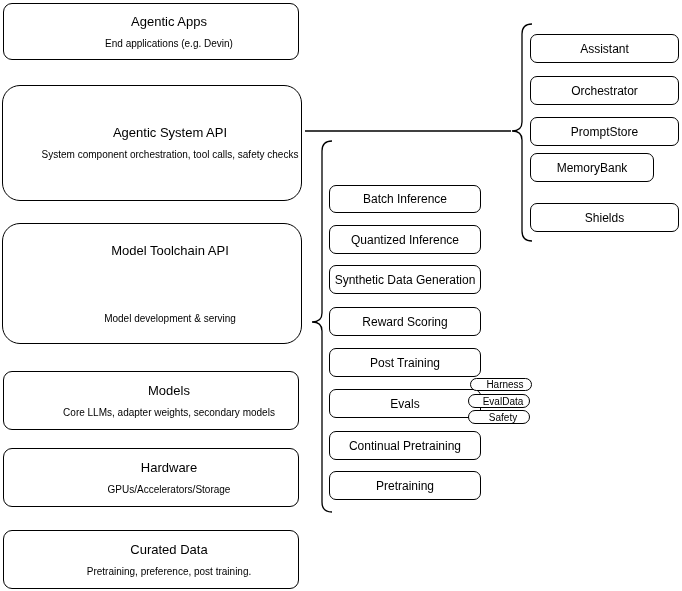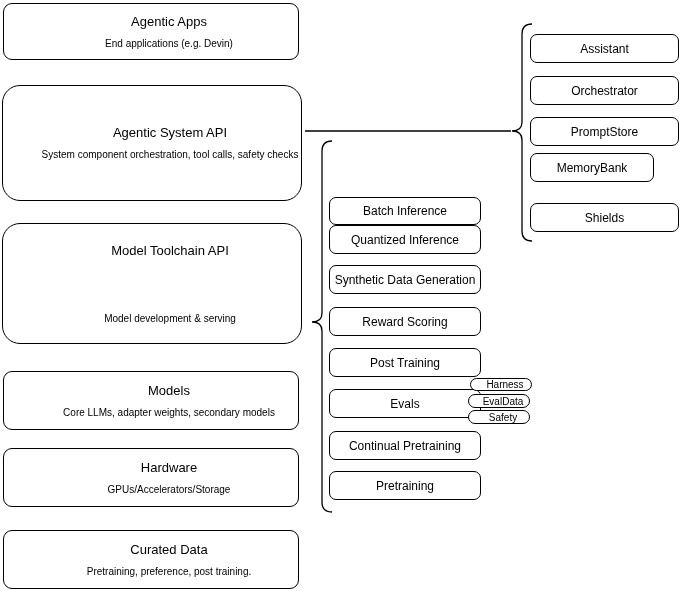--- a/index.html
+++ b/index.html
@@ -92,21 +92,21 @@
   <div class="node" style="left:3px; top:448px; width:296px; height:59px; border-radius:9px;">
     <div class="title">Hardware</div>
     <div class="subtitle">GPUs/Accelerators/Storage</div>
   </div>
 
   <div class="node" style="left:3px; top:530px; width:296px; height:59px; border-radius:9px;">
     <div class="title">Curated Data</div>
     <div class="subtitle">Pretraining, preference, post training.</div>
   </div>
 
-  <div class="leaf" style="left:329px; top:197px; width:152px; height:28px;">Batch Inference</div>
+  <div class="leaf" style="left:329px; top:185px; width:152px; height:28px;">Batch Inference</div>
   <div class="leaf" style="left:329px; top:225px; width:152px; height:29px;">Quantized Inference</div>
   <div class="leaf" style="left:329px; top:265px; width:152px; height:29px;">Synthetic Data Generation</div>
   <div class="leaf" style="left:329px; top:307px; width:152px; height:29px;">Reward Scoring</div>
   <div class="leaf" style="left:329px; top:348px; width:152px; height:29px;">Post Training</div>
   <div class="leaf" style="left:329px; top:389px; width:152px; height:29px;">Evals</div>
   <div class="leaf" style="left:329px; top:431px; width:152px; height:29px;">Continual Pretraining</div>
   <div class="leaf" style="left:329px; top:471px; width:152px; height:29px;">Pretraining</div>
 
   <div class="pill" style="left:470px; top:378px; width:62px; height:13px;">Harness</div>
   <div class="pill" style="left:468px; top:394px; width:62px; height:14px;">EvalData</div>

